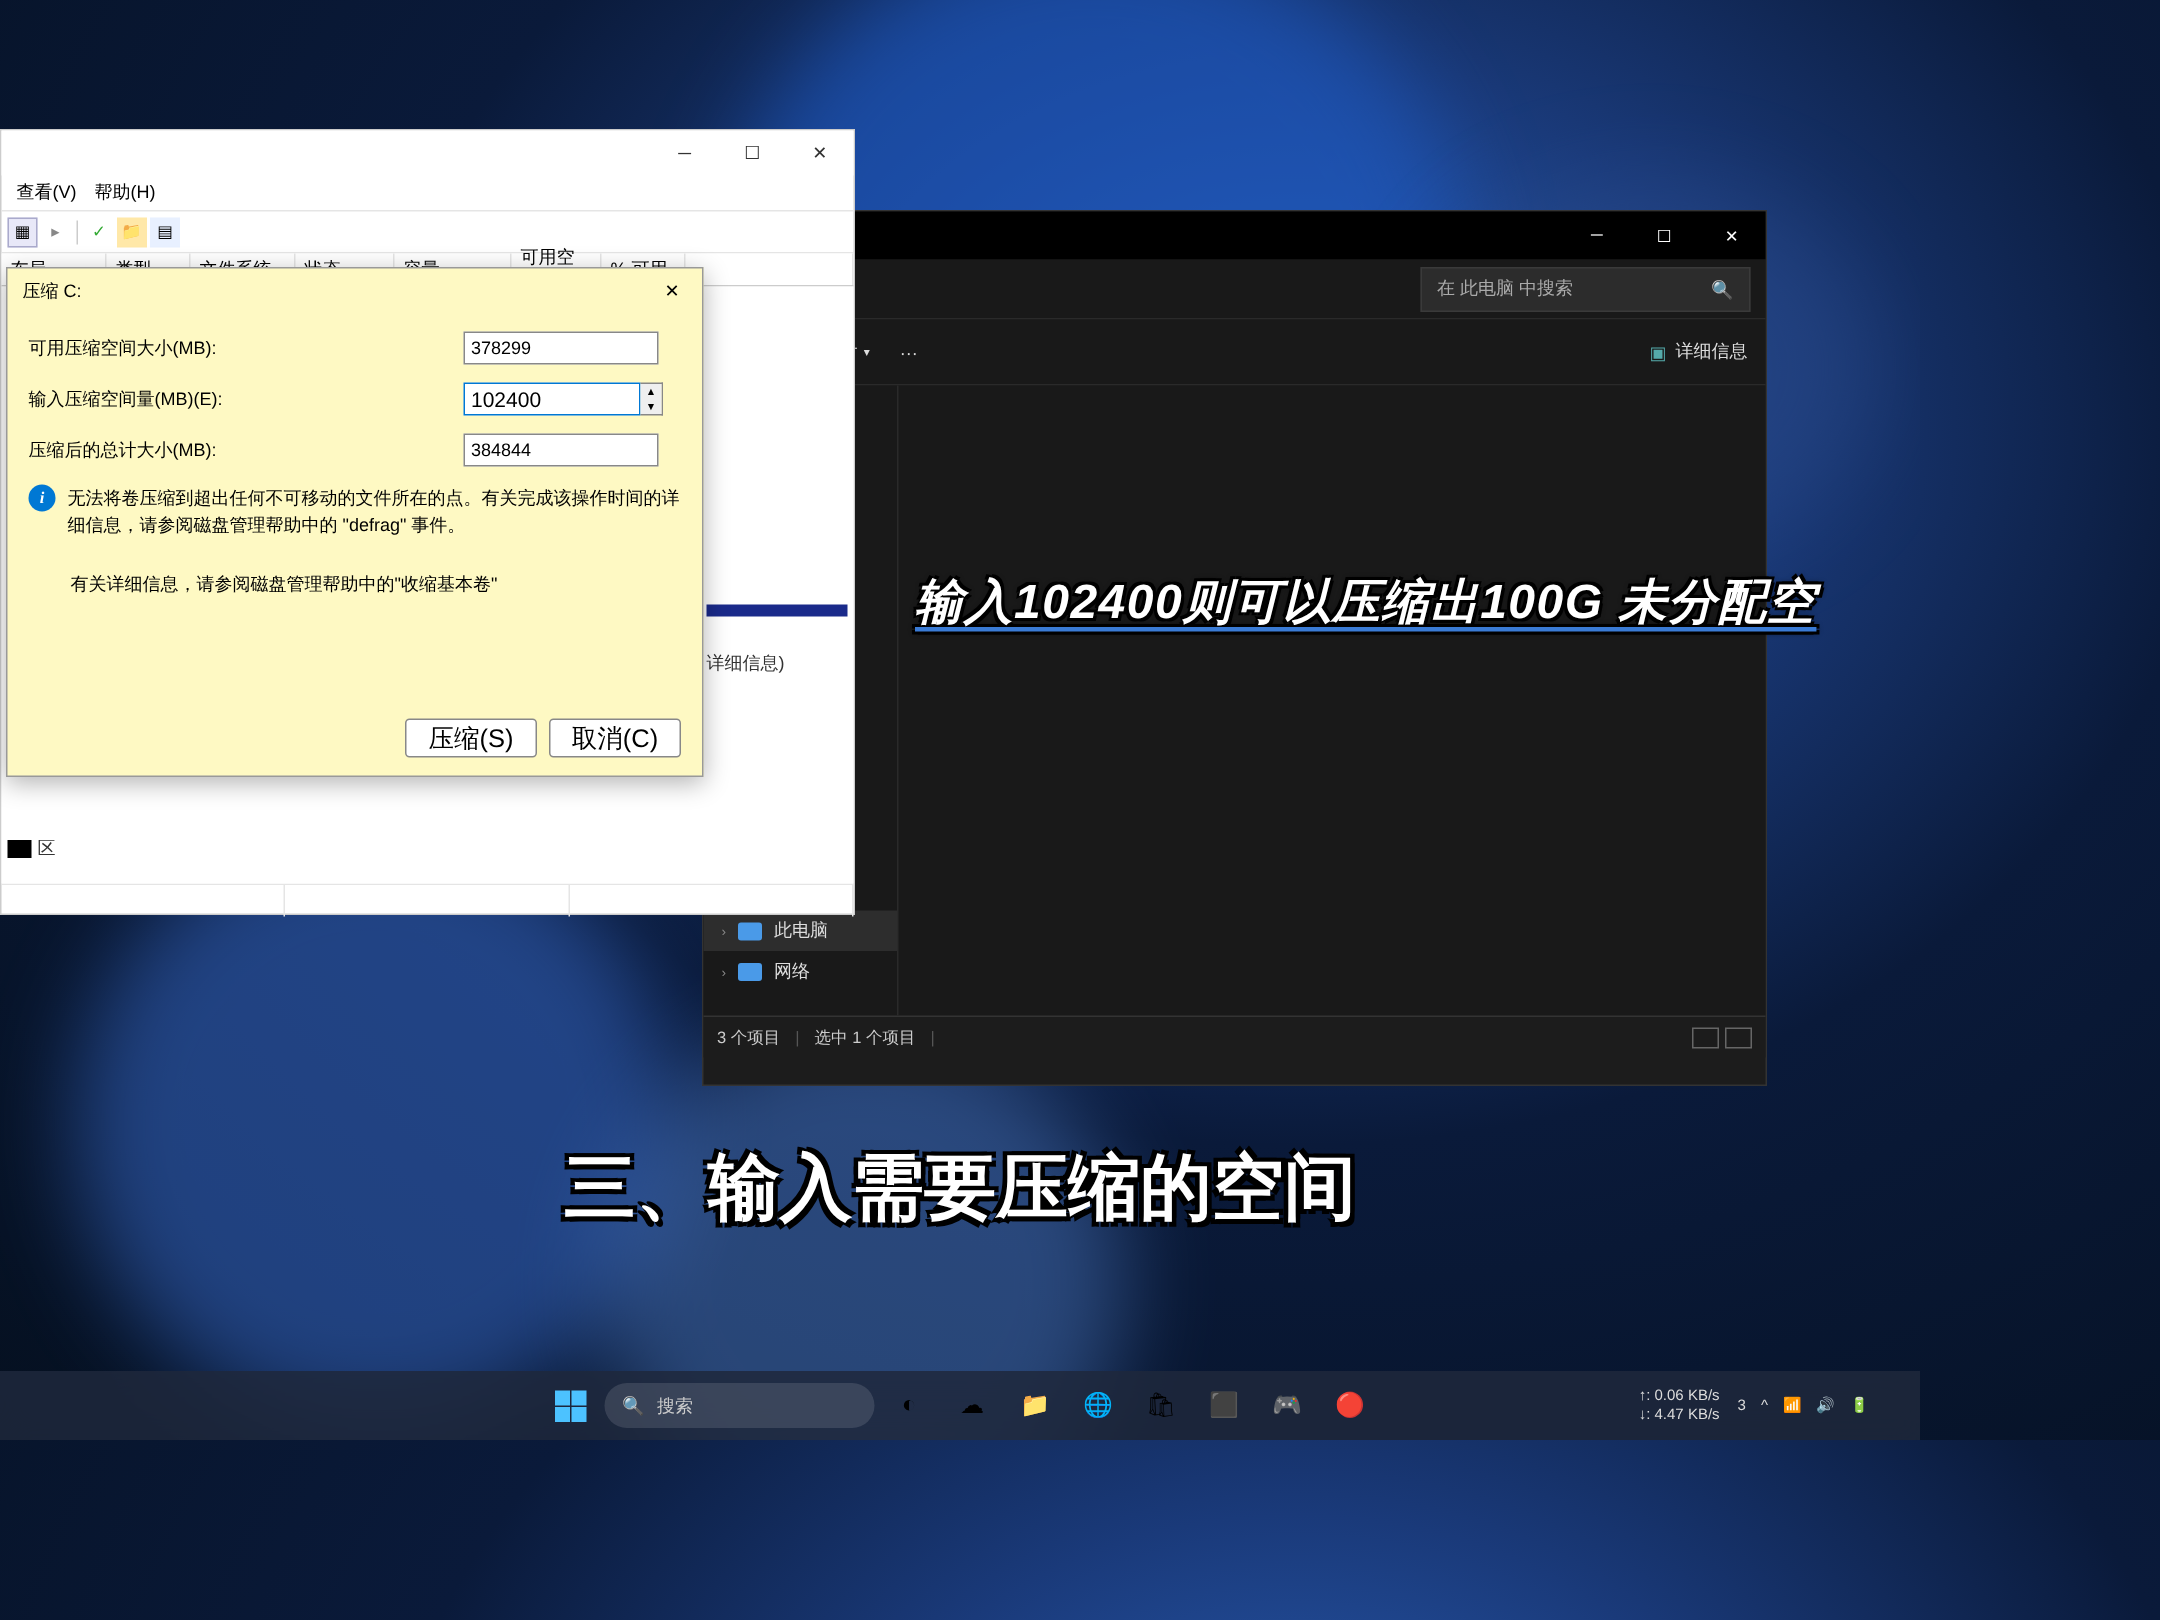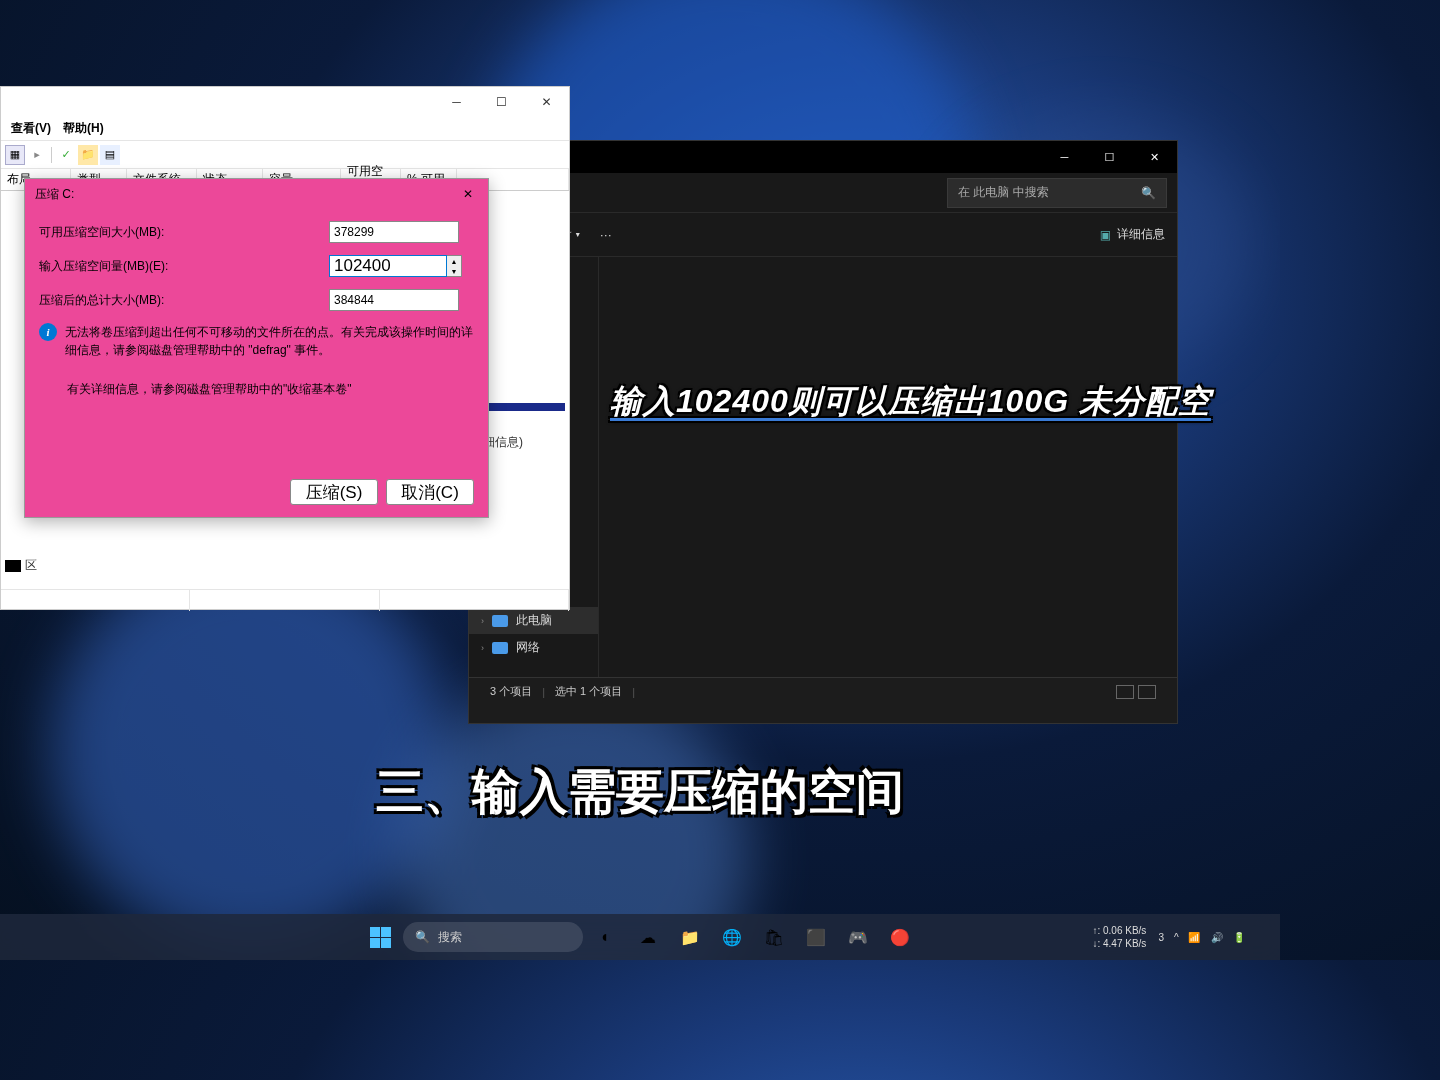--- a/index.html
+++ b/index.html
@@ -14,48 +14,48 @@
 .bloom.b3 { width: 350px; height: 350px; background: #5a8fe4; top: 680px; left: 400px; opacity: 0.4; }
 .bloom.b4 { width: 300px; height: 250px; background: #2a4a8a; top: 120px; right: 30px; opacity: 0.5; }
 
 
 .dm-window {
   position: absolute; top: 86px; left: 0; width: 570px; height: 524px;
   background: #fff; border: 1px solid #ccc; z-index: 10;
 }
 .dm-titlebar { height: 30px; display: flex; justify-content: flex-end; align-items: center; background: #fff; }
 .dm-titlebar .ctl { width: 45px; height: 30px; display: flex; align-items: center; justify-content: center; font-size: 12px; color: #333; }
-.dm-menubar { height: 24px; padding: 0 4px; display: flex; align-items: center; font-size: 12px; border-bottom: 1px solid #e5e5e5; font-weight: bold; }
+.dm-menubar { height: 24px; padding: 0 4px; display: flex; align-items: center; font-size: 12px; border-bottom: 1px solid #e5e5e5; }
 .dm-menubar span { padding: 2px 6px; }
 .dm-toolbar { height: 28px; padding: 2px 4px; display: flex; align-items: center; gap: 2px; border-bottom: 1px solid #e5e5e5; }
 .dm-toolbar .tb { width: 20px; height: 20px; border: 1px solid transparent; display: flex; align-items: center; justify-content: center; font-size: 11px; }
 .dm-toolbar .sep { width: 1px; height: 16px; background: #ccc; margin: 0 2px; }
 .dm-cols { height: 22px; display: flex; border-bottom: 1px solid #ccc; font-size: 12px; background: #fff; }
 .dm-cols > div { border-right: 1px solid #e5e5e5; padding: 2px 6px; display: flex; align-items: center; }
 .dm-body { height: 398px; background: #fff; position: relative; }
 .dm-graphic-row { position: absolute; bottom: 138px; left: 470px; font-size: 12px; color: #333; }
 .dm-unalloc { position: absolute; bottom: 15px; left: 4px; font-size: 12px; color: #333; display:flex; align-items:center; gap:4px;}
 .dm-unalloc .sw { width:16px; height:12px; background:#000; }
 .dm-part-strip { position:absolute; top:212px; left:470px; width:94px; height:8px; background:#1a2a8a;}
 .dm-status { height: 22px; border-top: 1px solid #e5e5e5; display:flex; }
 .dm-status > div { border-right:1px solid #e5e5e5; width:190px; }
 
 
 .shrink-dialog {
-  position: absolute; top: 178px; left: 24px; width: 465px; height: 340px;
-  background: #ec4899; border: 1px solid #999; box-shadow: 0 4px 16px rgba(0,0,0,0.3); z-index: 20;
+  position: absolute; top: 178px; left: 4px; width: 465px; height: 340px;
+  background: #fef9c3; border: 1px solid #999; box-shadow: 0 4px 16px rgba(0,0,0,0.3); z-index: 20;
 }
 .shrink-title { height: 30px; display: flex; align-items: center; justify-content: space-between; padding: 0 0 0 10px; font-size: 12px; }
 .shrink-title .close { width: 40px; height: 30px; display: flex; align-items: center; justify-content: center; }
 .shrink-body { padding: 12px 14px; font-size: 12px; }
 .shrink-row { display: flex; align-items: center; margin-bottom: 12px; }
 .shrink-row .lbl { width: 290px; }
 .shrink-row .val { width: 130px; height: 22px; border: 1px solid #888; padding: 0 4px; display: flex; align-items: center; font-size: 12px; background:#fff; }
 .shrink-row .spinner { display: flex; }
-.shrink-row .spinner input { width: 118px; height: 22px; border: 1px solid #0078d4; padding: 0 4px; font-size: 17px; outline:none; }
+.shrink-row .spinner input { width: 118px; height: 22px; border: 1px solid #0078d4; padding: 0 4px; font-size: 14px; outline:none; }
 .shrink-row .spinner .spins { display: flex; flex-direction: column; border: 1px solid #888; border-left:none; }
 .shrink-row .spinner .spins div { width: 14px; height: 10px; font-size: 7px; display: flex; align-items: center; justify-content: center; background:#efefef; }
 .shrink-info { display: flex; gap: 8px; margin-top: 6px; line-height: 1.5; }
 .shrink-info .icon { width: 18px; height: 18px; border-radius: 50%; background: #0078d4; color: #fff; display: flex; align-items: center; justify-content: center; font-size: 11px; flex-shrink: 0; font-weight:bold; font-style:italic; font-family:serif;}
 .shrink-link { padding-left:28px; margin-top:22px; }
 .shrink-buttons { position:absolute; bottom:12px; right:14px; display: flex; justify-content: flex-end; gap: 8px; }
 .shrink-buttons button { width: 88px; height: 26px; border: 1px solid #888; background: #fff; border-radius: 3px; font-size: 17px; }
 
 
 .explorer {
@@ -71,21 +71,21 @@
 .ex-toolbar .left { display:flex; gap:20px; align-items:center;}
 .ex-toolbar .right { margin-left: auto; display:flex; align-items:center; gap:6px;}
 .ex-toolbar .item { display:flex; align-items:center; gap:4px;}
 .ex-body { height: 420px; background: #191919; display:flex; }
 .ex-nav { width:130px; border-right:1px solid #2a2a2a; padding-top:350px; }
 .ex-nav .nav-item { display:flex; align-items:center; gap:8px; padding:5px 12px; color:#ddd; font-size:12px;}
 .ex-nav .nav-item.sel { background:#2d2d2d; }
 .ex-nav .nav-item .chev { font-size:9px; color:#888;}
 .ex-nav .nav-item .pc-icon { width:16px; height:12px; background:#4a9ae8; border-radius:2px;}
 .ex-nav .nav-item .net-icon { width:16px; height:12px; background:#4a9ae8; border-radius:2px;}
-.ex-status { height: 28px; background: #1c1c1c; border-top: 1px solid #333; display: flex; align-items: center; padding: 0 21px; color: #ccc; font-size: 11px; gap: 10px; }
+.ex-status { height: 28px; background: #1c1c1c; border-top: 1px solid #333; display: flex; align-items: center; padding: 0 9px; color: #ccc; font-size: 11px; gap: 10px; }
 .ex-status .vsep { color:#555;}
 .ex-status .view-icons { margin-left:auto; display:flex; gap:4px;}
 .ex-status .view-icons div { width:18px; height:14px; border:1px solid #666;}
 
 
 .anno1 {
   position: absolute; top: 380px; left: 610px; z-index: 30;
   font-size: 32px; font-weight: 900; color: #fff;
   text-shadow: -2px -2px 0 #000, 2px -2px 0 #000, -2px 2px 0 #000, 2px 2px 0 #000, 0 0 4px #000;
   font-style: italic; letter-spacing: 1px;

